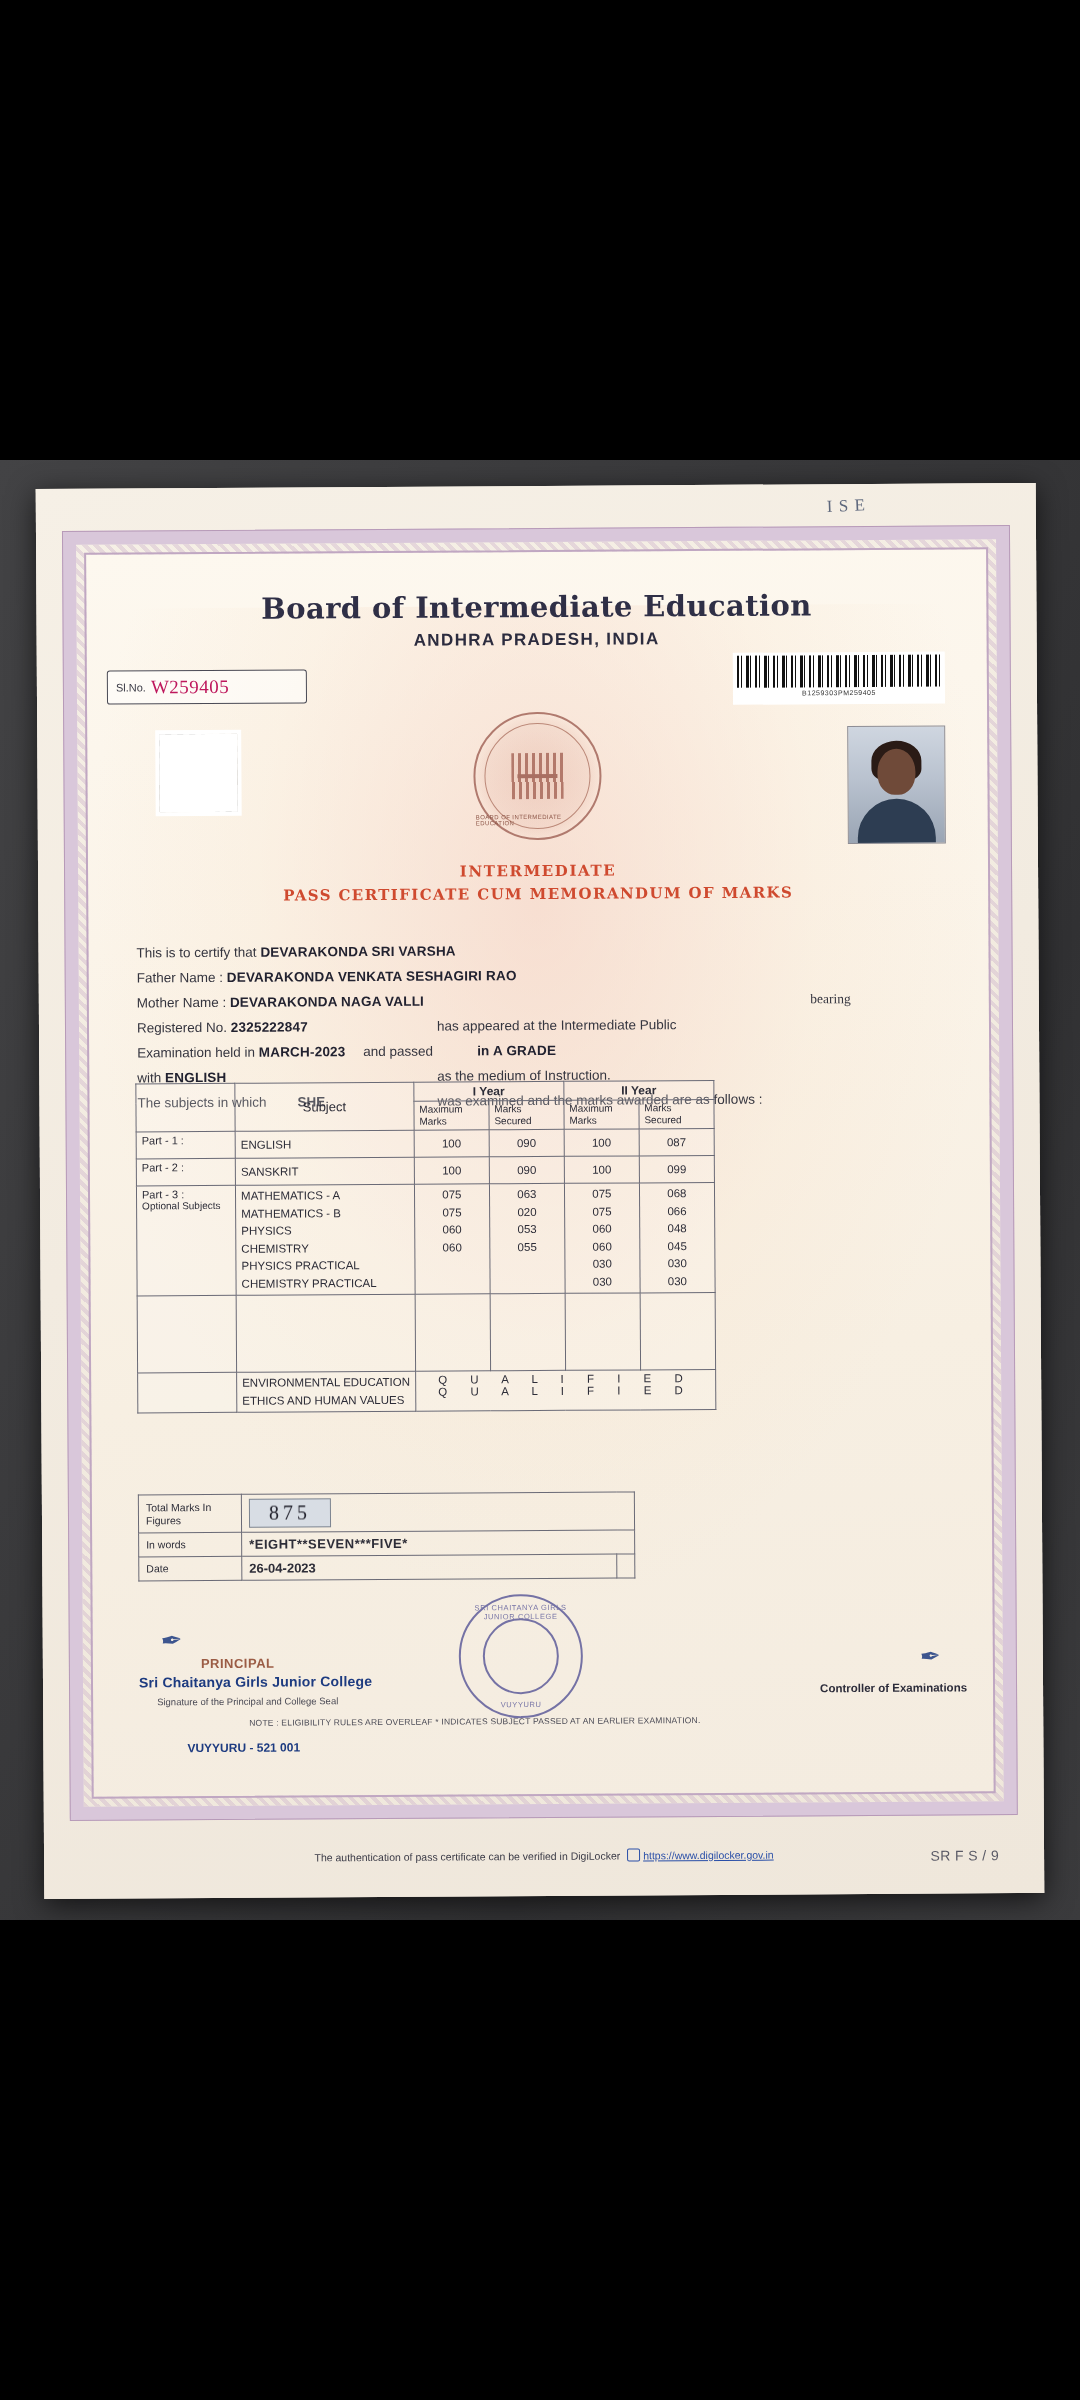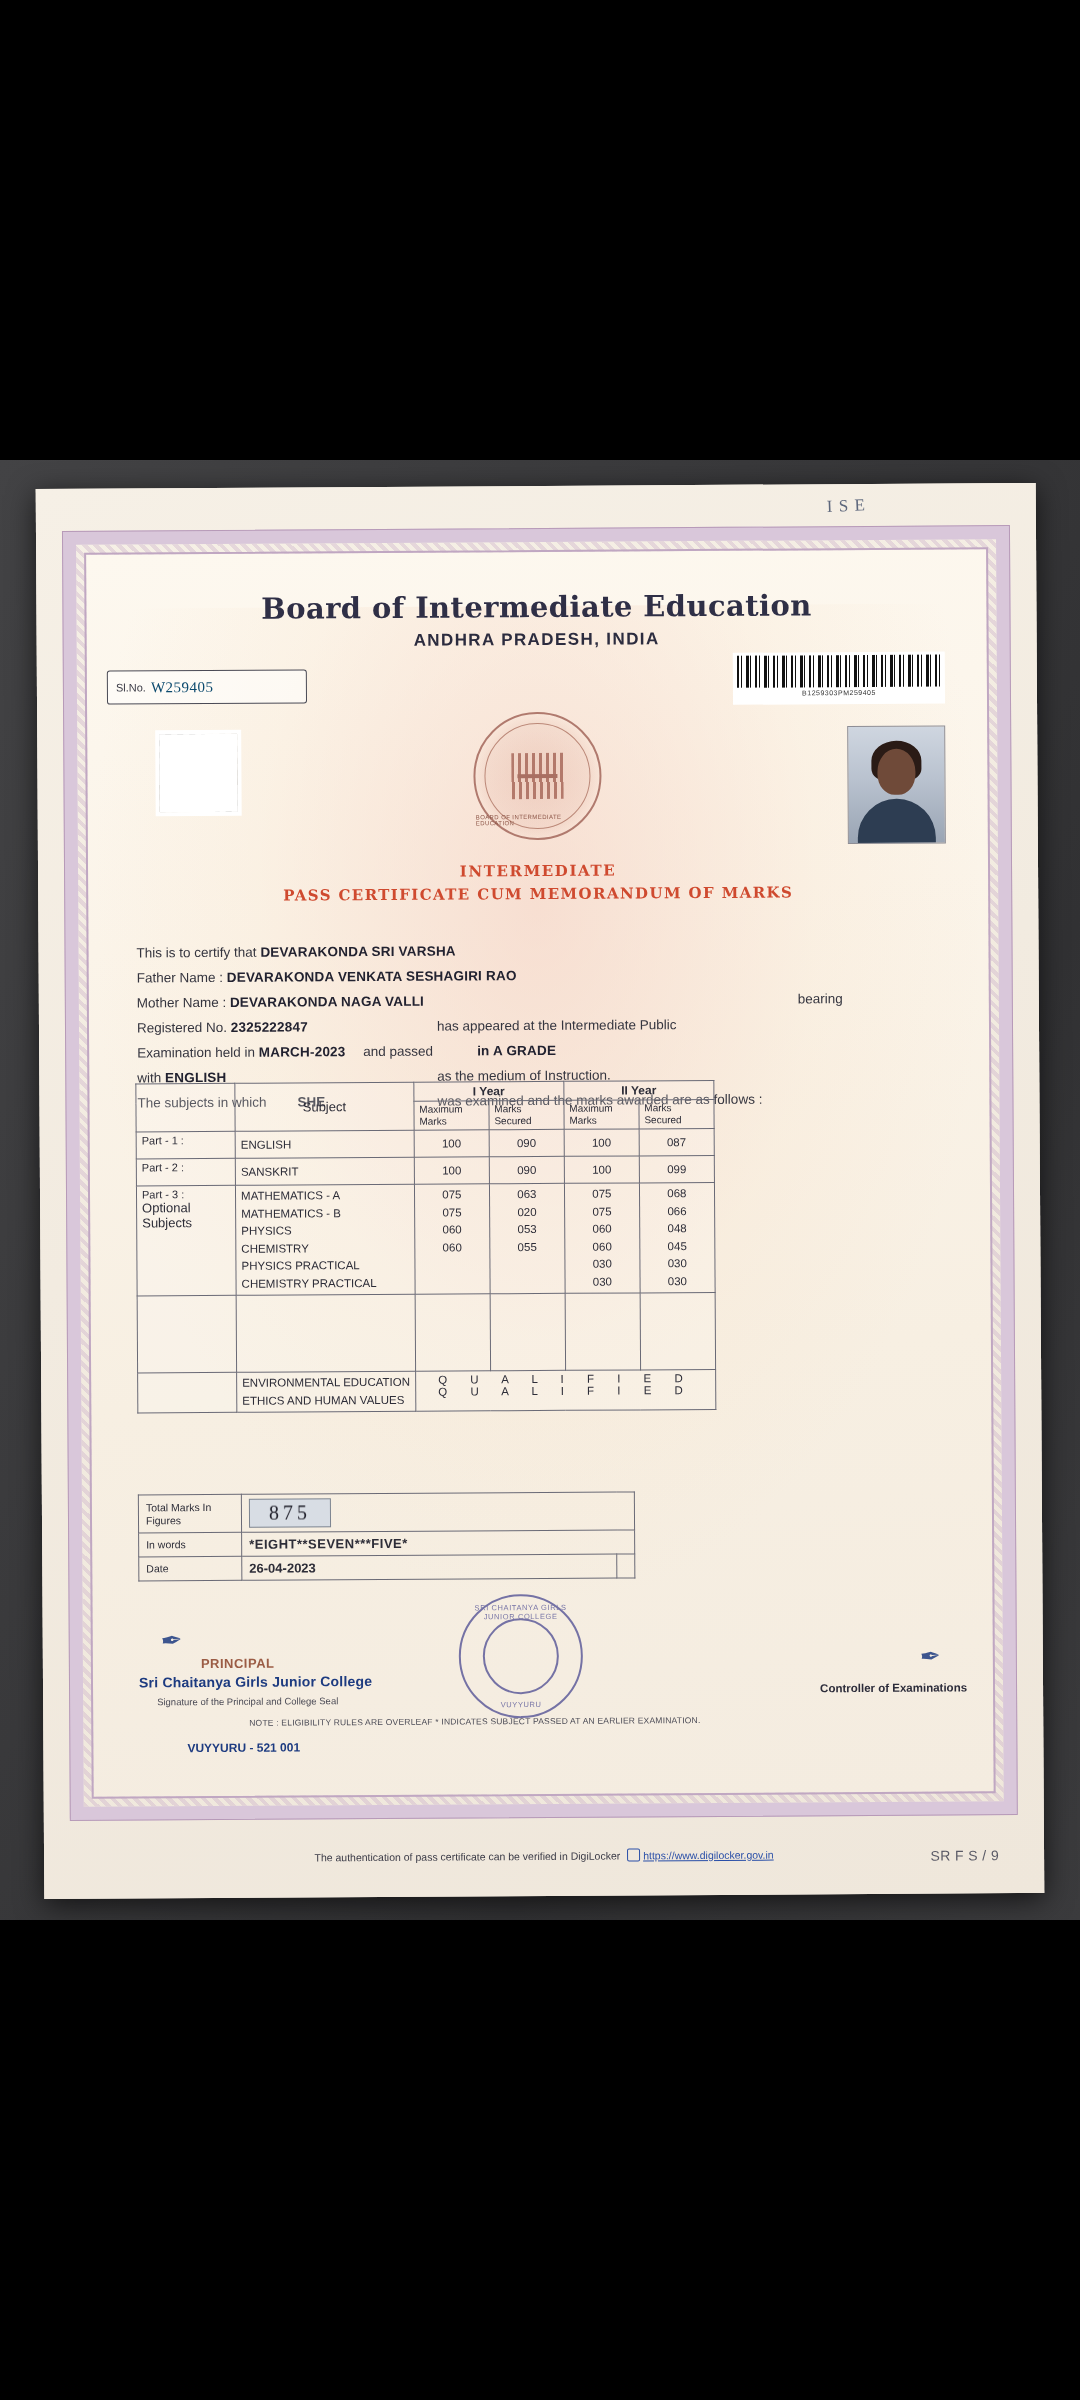--- a/index.html
+++ b/index.html
@@ -132,22 +132,22 @@
     padding: 0 8px;
     box-sizing: border-box;
   }
   .serial-label {
     font-size: 11px;
     color: #3a3a45;
     margin-right: 5px;
   }
   .serial-value {
     font-family: "Liberation Serif", serif;
-    font-size: 15px;
-    color: #0c4a6e;
+    font-size: 19px;
+    color: #be185d;
     letter-spacing: .5px;
   }
 
   
   .barcode {
     position: absolute;
     right: 92px;
     top: 168px;
     width: 212px;
     height: 52px;
@@ -296,21 +296,21 @@
     font-size: 13.5px;
     color: #35353f;
     line-height: 25px;
   }
   .ln { position: relative; height: 25px; white-space: nowrap; }
   .fill {
     font-weight: bold;
     color: #222230;
     letter-spacing: .2px;
   }
-  .ln .at-right { position: absolute; right: 120px; }
+  .ln .at-right { position: absolute; right: 112px; font-family: Liberation Serif, serif; }
   .ln .mid1 { position: absolute; left: 300px; }
   .ln .mid2 { position: absolute; left: 300px; }
   .ln .mid3 { position: absolute; left: 226px; text-align: right; }
   .ln .sub-she { position: absolute; left: 160px; font-weight: bold; }
 
   
   .marks {
     position: absolute;
     left: 96px;
     right: 74px;
@@ -623,21 +623,21 @@
         <td class="c-sub">SANSKRIT</td>
         <td class="c-num">100</td>
         <td class="c-num">090</td>
         <td class="c-num">100</td>
         <td class="c-num">099</td>
       </tr>
 
       <tr class="opt-block">
         <td class="c-part">
           <div>Part - 3 :</div>
-          <div style="font-size:13px;">Optional Subjects</div>
+          <div style="font-size:10px;">Optional Subjects</div>
         </td>
         <td class="c-sub sub-list">
           <div>MATHEMATICS - A</div>
           <div>MATHEMATICS - B</div>
           <div>PHYSICS</div>
           <div>CHEMISTRY</div>
           <div>PHYSICS PRACTICAL</div>
           <div>CHEMISTRY PRACTICAL</div>
         </td>
         <td class="c-num num-list">

